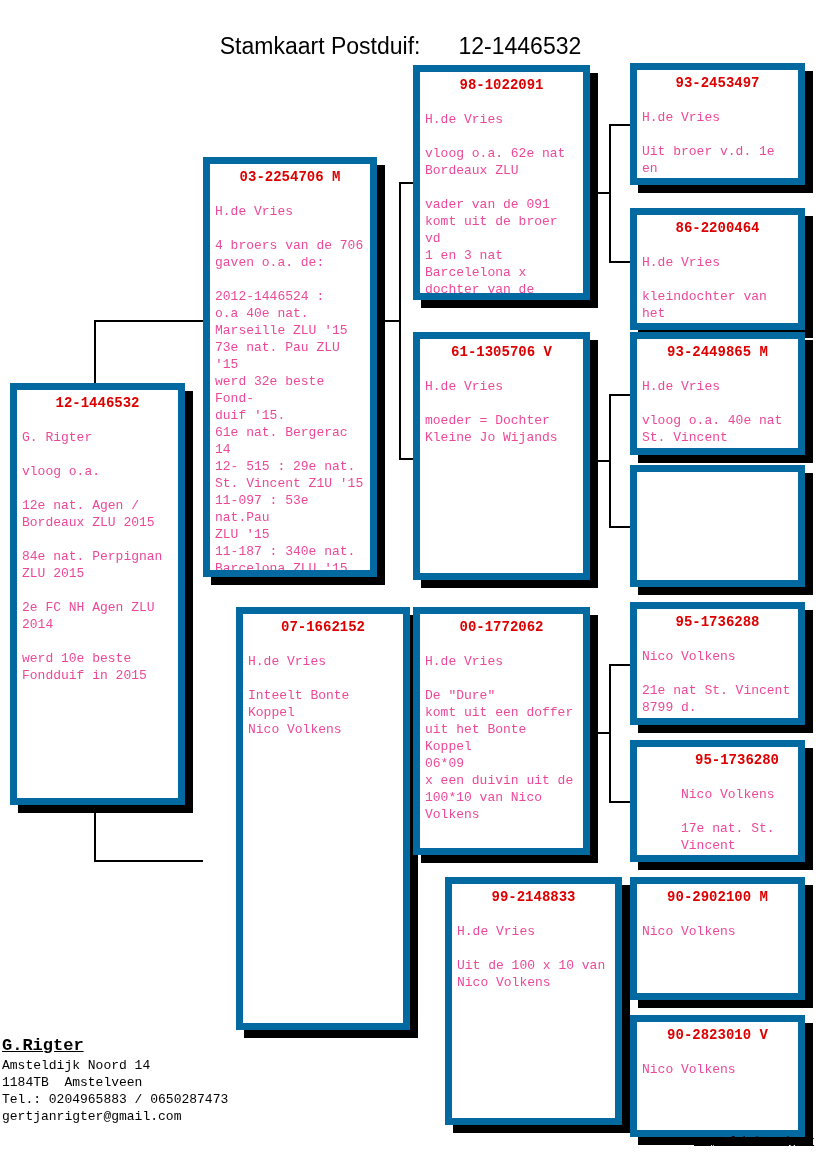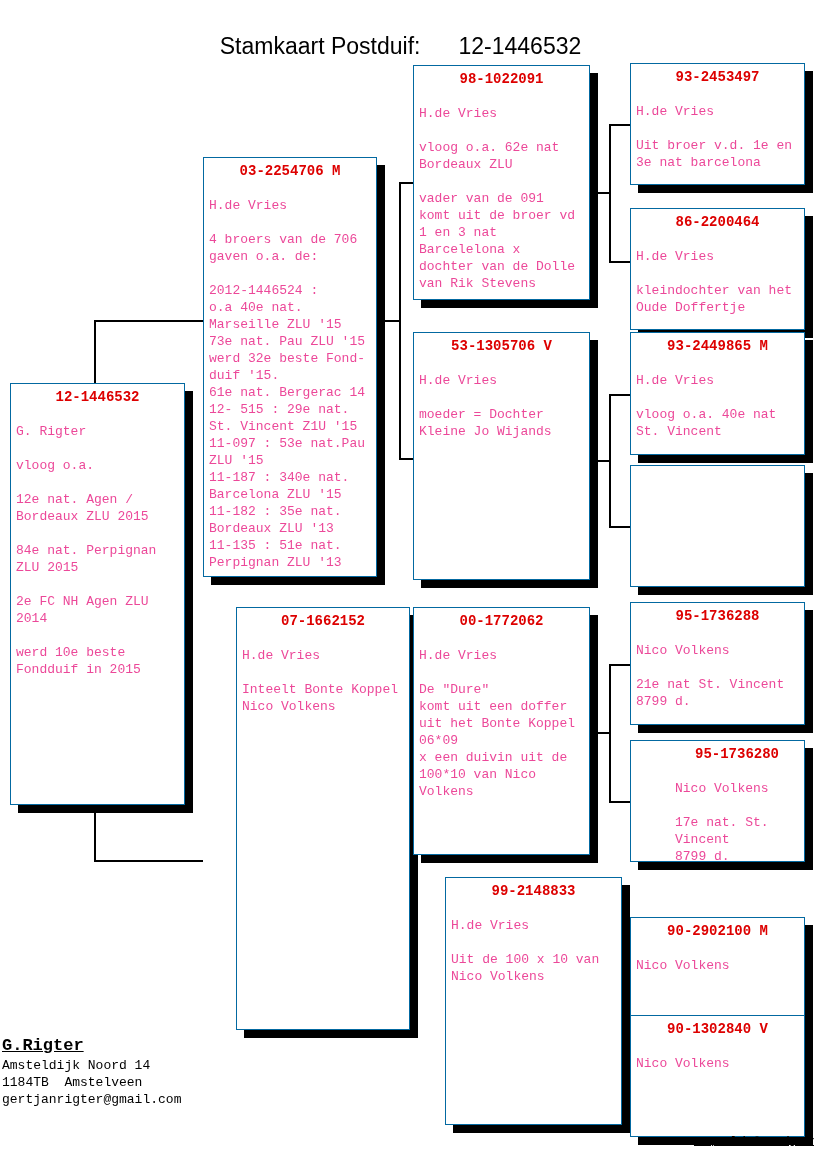--- a/index.html
+++ b/index.html
@@ -7,21 +7,21 @@
     width:816px;height:1172px;position:relative;background:#ffffff;
     font-family:"Liberation Mono",monospace;color:#000;
   }
   .title{
     position:absolute;left:207px;top:6px;
     font-family:"Liberation Sans",sans-serif;font-size:23px;color:#000;
     white-space:pre;
   }
   .title .ring{margin-left:38px;}
   .pbox{
-    position:absolute;background:#fff;border:1px solid #0369a1;
+    position:absolute;background:#fff;border:7px solid #0369a1;
     box-shadow:8px 8px 0 #000;box-sizing:border-box;overflow:hidden;
   }
   .bh{
     margin-top:5px;text-align:center;color:#dd0000;
     font:bold 14px/16px "Liberation Mono",monospace;white-space:pre;
   }
   .bb{
     margin-top:18px;padding:0 5px;
     font:13px/17px "Liberation Mono",monospace;
     white-space:pre-wrap;color:#ec4899;
@@ -35,21 +35,21 @@
   .b3{left:413px;top:65px;width:177px;height:235px;}
   .b4{left:413px;top:332px;width:177px;height:248px;}
   .b5{left:413px;top:607px;width:177px;height:248px;}
   .b6{left:413px;top:877px;width:177px;height:248px;margin-left:32px;}
   .b7{left:630px;top:63px;width:175px;height:122px;}
   .b8{left:630px;top:208px;width:175px;height:122px;}
   .b9{left:630px;top:332px;width:175px;height:123px;}
   .b10{left:630px;top:465px;width:175px;height:122px;}
   .b11{left:630px;top:602px;width:175px;height:123px;}
   .b12{left:630px;top:740px;width:175px;height:122px;padding-left:39px;}
-  .b13{left:630px;top:877px;width:175px;height:123px;margin-top:40px;}
+  .b13{left:630px;top:877px;width:175px;height:123px;}
   .b14{left:630px;top:1015px;width:175px;height:122px;}
 
   
   .l1{left:94px;top:320px;width:2px;height:63px;}
   .l2{left:94px;top:320px;width:109px;height:2px;}
   .l3{left:94px;top:805px;width:2px;height:57px;}
   .l4{left:94px;top:860px;width:109px;height:2px;}
   
   .l5{left:378px;top:320px;width:22px;height:2px;}
   .l6{left:399px;top:182px;width:2px;height:278px;}
@@ -180,21 +180,21 @@
 Bordeaux ZLU
 
 vader van de 091
 komt uit de broer vd
 1 en 3 nat
 Barcelelona x
 dochter van de Dolle
 van Rik Stevens</div>
 </div>
 <div class="pbox b4">
-  <div class="bh">53-1305706 V</div>
+  <div class="bh">61-1305706 V</div>
   <div class="bb">H.de Vries
 
 moeder = Dochter
 Kleine Jo Wijands</div>
 </div>
 <div class="pbox b5">
   <div class="bh">00-1772062</div>
   <div class="bb">H.de Vries
 
 De "Dure"
@@ -249,24 +249,25 @@
   <div class="bb">Nico Volkens
 
 17e nat. St. Vincent
 8799 d.</div>
 </div>
 <div class="pbox b13">
   <div class="bh">90-2902100 M</div>
   <div class="bb">Nico Volkens</div>
 </div>
 <div class="pbox b14">
-  <div class="bh">90-1302840 V</div>
+  <div class="bh">90-2823010 V</div>
   <div class="bb">Nico Volkens</div>
 </div>
 
 <div class="footer">
   <div class="owner">G.Rigter</div>
   <div class="addr">Amsteldijk Noord 14</div>
   <div class="addr">1184TB  Amstelveen</div>
+  <div class="addr">Tel.: 0204965883 / 0650287473</div>
   <div class="addr">gertjanrigter@gmail.com</div>
 </div>
 
 <div class="credit">Compuclub © G.Rigter</div>
 
 </body></html>

